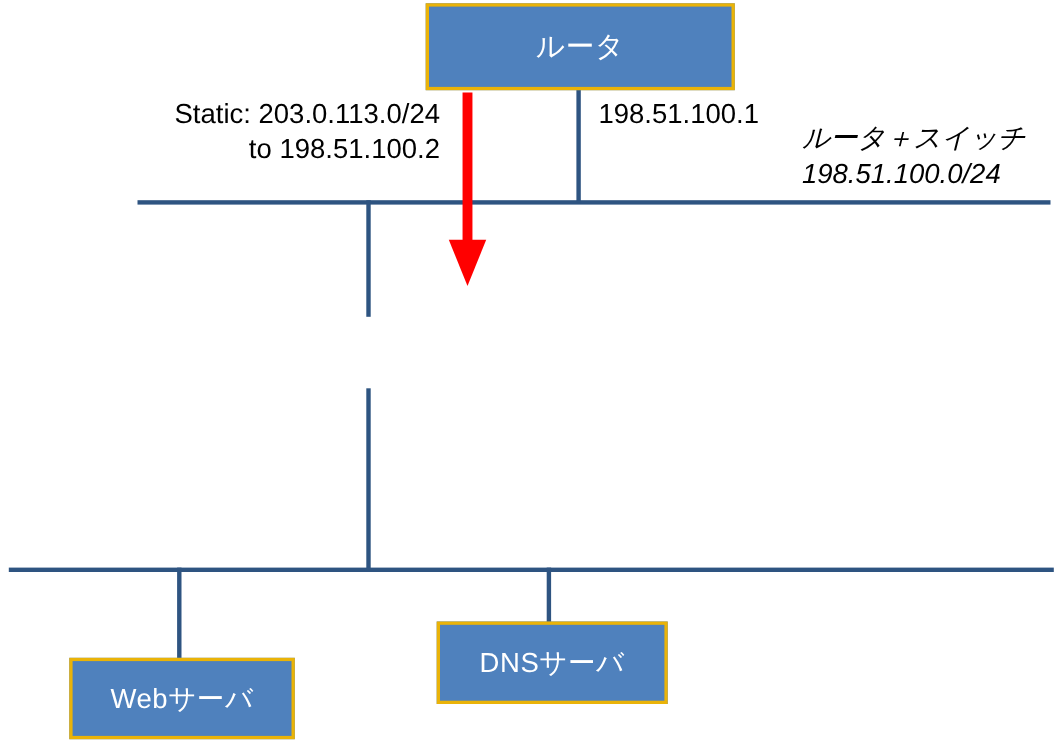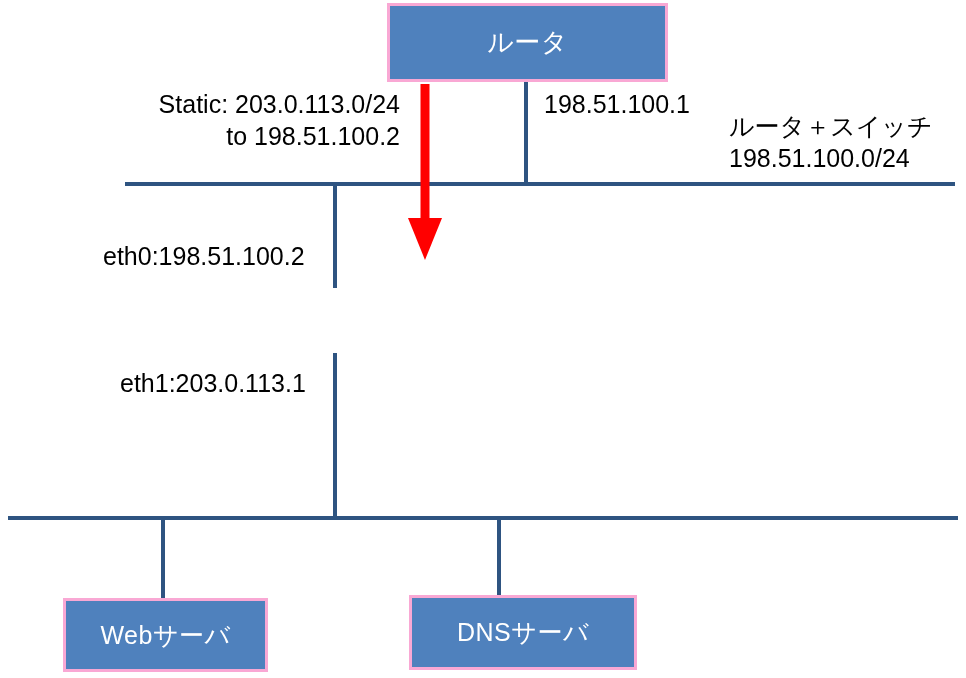--- a/index.html
+++ b/index.html
@@ -8,32 +8,32 @@
     background:#ffffff;
     font-family:"Liberation Sans","DejaVu Sans",sans-serif;
     overflow:hidden;
   }
   #canvas{position:relative;width:966px;height:678px;}
 
   
   .node{
     position:absolute;
     background:#4f81bd;
-    border:3px solid #f9a8d4;
+    border:3px solid #eab308;
     box-sizing:border-box;
     display:flex;align-items:center;justify-content:center;
     color:#ffffff;
     font-size:26px;
     letter-spacing:.5px;
     z-index:4;
   }
   #router-node{left:387px;top:3px;width:281px;height:79px;}
   #vyatta-node{left:198px;top:285px;width:278px;height:70px;}
   #web-node{left:63px;top:598px;width:205px;height:74px;font-size:25px;text-align:center;}
-  #dns-node{left:397px;top:595px;width:228px;height:75px;font-size:25px;margin-left:12px;}
+  #dns-node{left:397px;top:565px;width:210px;height:75px;font-size:25px;}
 
   
   .bus{position:absolute;background:#2e5481;height:4px;z-index:2;}
   #bus-top{left:125px;top:182px;width:830px;}
   #bus-bottom{left:8px;top:516px;width:950px;}
 
   
   .link{position:absolute;background:#2e5481;width:4px;z-index:3;}
   #link-router{left:524px;top:80px;height:104px;}
   #link-vyatta-up{left:333px;top:182px;height:106px;}
@@ -48,21 +48,21 @@
   .label{
     position:absolute;
     color:#000000;
     font-size:25px;
     line-height:1.28;
     white-space:pre;
     z-index:5;
   }
   #label-static{left:120px;top:88px;text-align:right;width:280px;}
   #label-router-ip{left:508px;top:88px;margin-left:36px;}
-  #label-segment-top{left:729px;top:110px;}
+  #label-segment-top{left:729px;top:110px;font-style:italic;}
   #label-eth0{left:103px;top:240px;}
   #label-eth1{left:120px;top:367px;}
   #label-web-ip{left:173px;top:555px;}
   #label-dns-ip{left:543px;top:555px;}
   #label-segment-bottom{left:740px;top:530px;}
 </style>
 </head>
 <body>
 
 <div id="canvas">
@@ -95,20 +95,18 @@
   </div>
 
   <div class="label" id="label-static">Static: 203.0.113.0/24
 to 198.51.100.2</div>
 
   <div class="label" id="label-router-ip">198.51.100.1</div>
 
   <div class="label" id="label-segment-top">ルータ＋スイッチ
 198.51.100.0/24</div>
 
-  <div class="label" id="label-eth0">eth0:198.51.100.2</div>
 
-  <div class="label" id="label-eth1">eth1:203.0.113.1</div>
 
 
 
 
 </div>
 
 </body></html>

